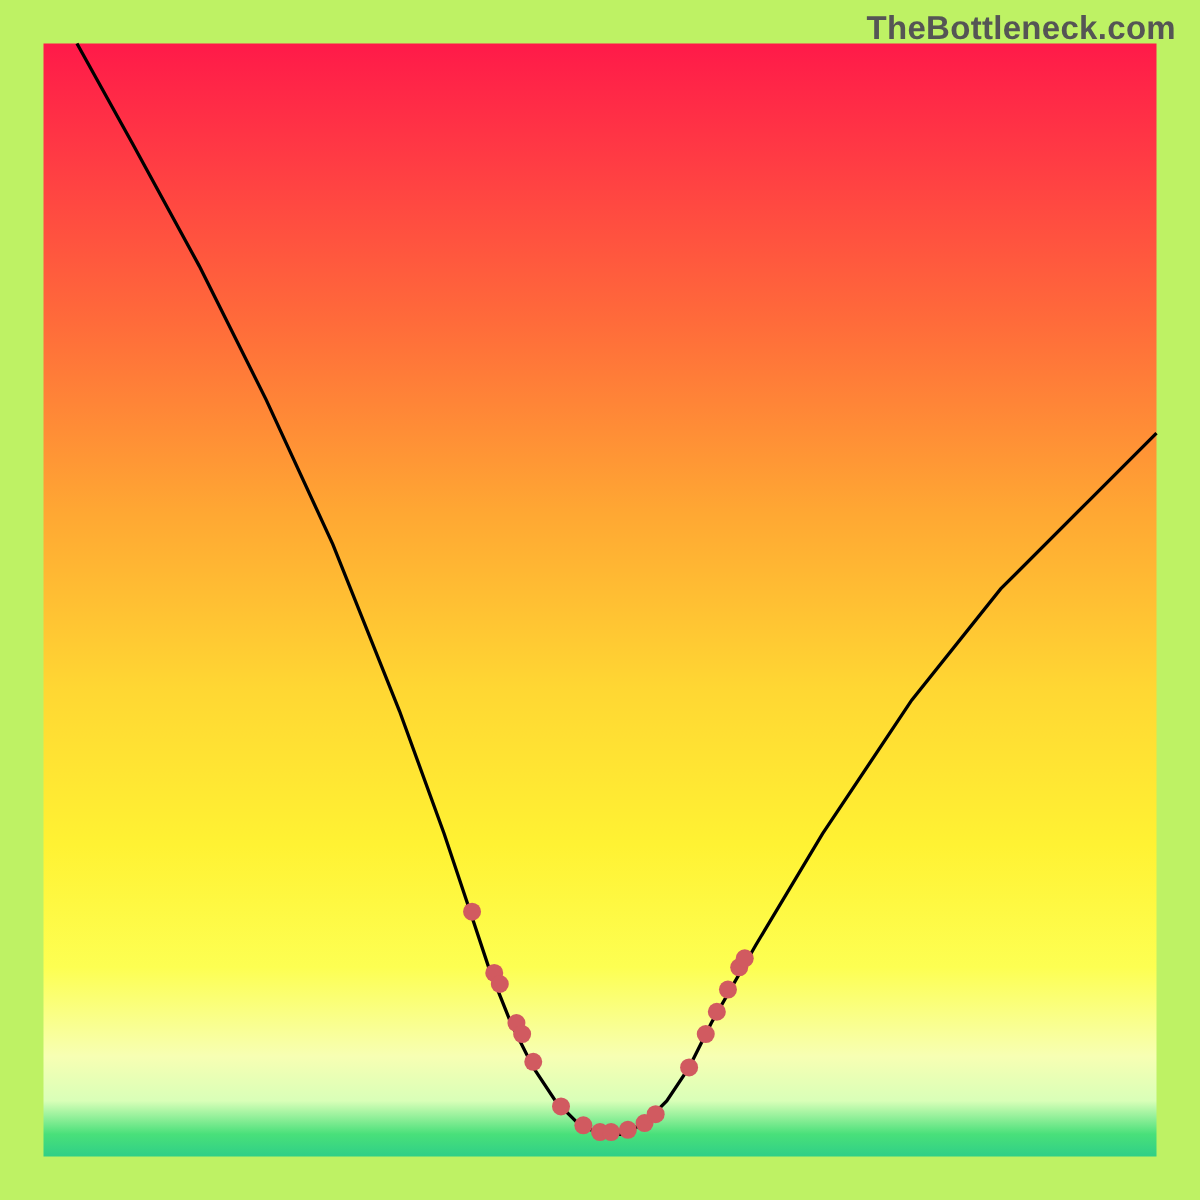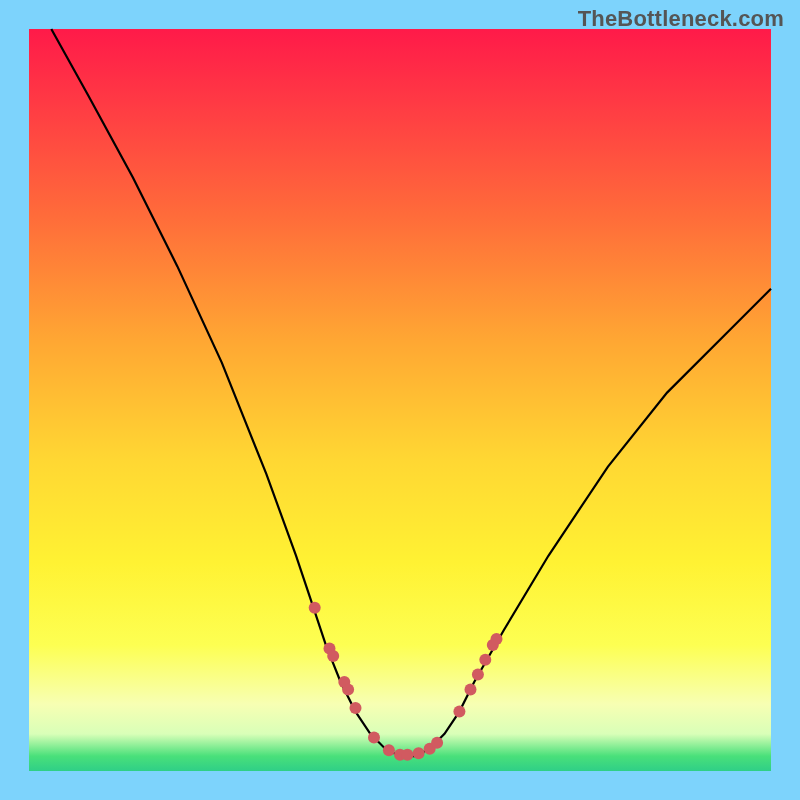--- a/index.html
+++ b/index.html
@@ -8,21 +8,21 @@
     width: 800px;
     height: 800px;
     overflow: hidden;
     background: #000;
     font-family: Arial, Helvetica, sans-serif;
   }
   .frame {
     position: relative;
     width: 800px;
     height: 800px;
-    background: #7dd3fc;
+    background: #bef264;
   }
   .plot-area {
     position: absolute;
     left: 29px;
     top: 29px;
     width: 742px;
     height: 742px;
     background: linear-gradient(to bottom,
       #ff1a49 0%,
       #ff3a44 10%,

